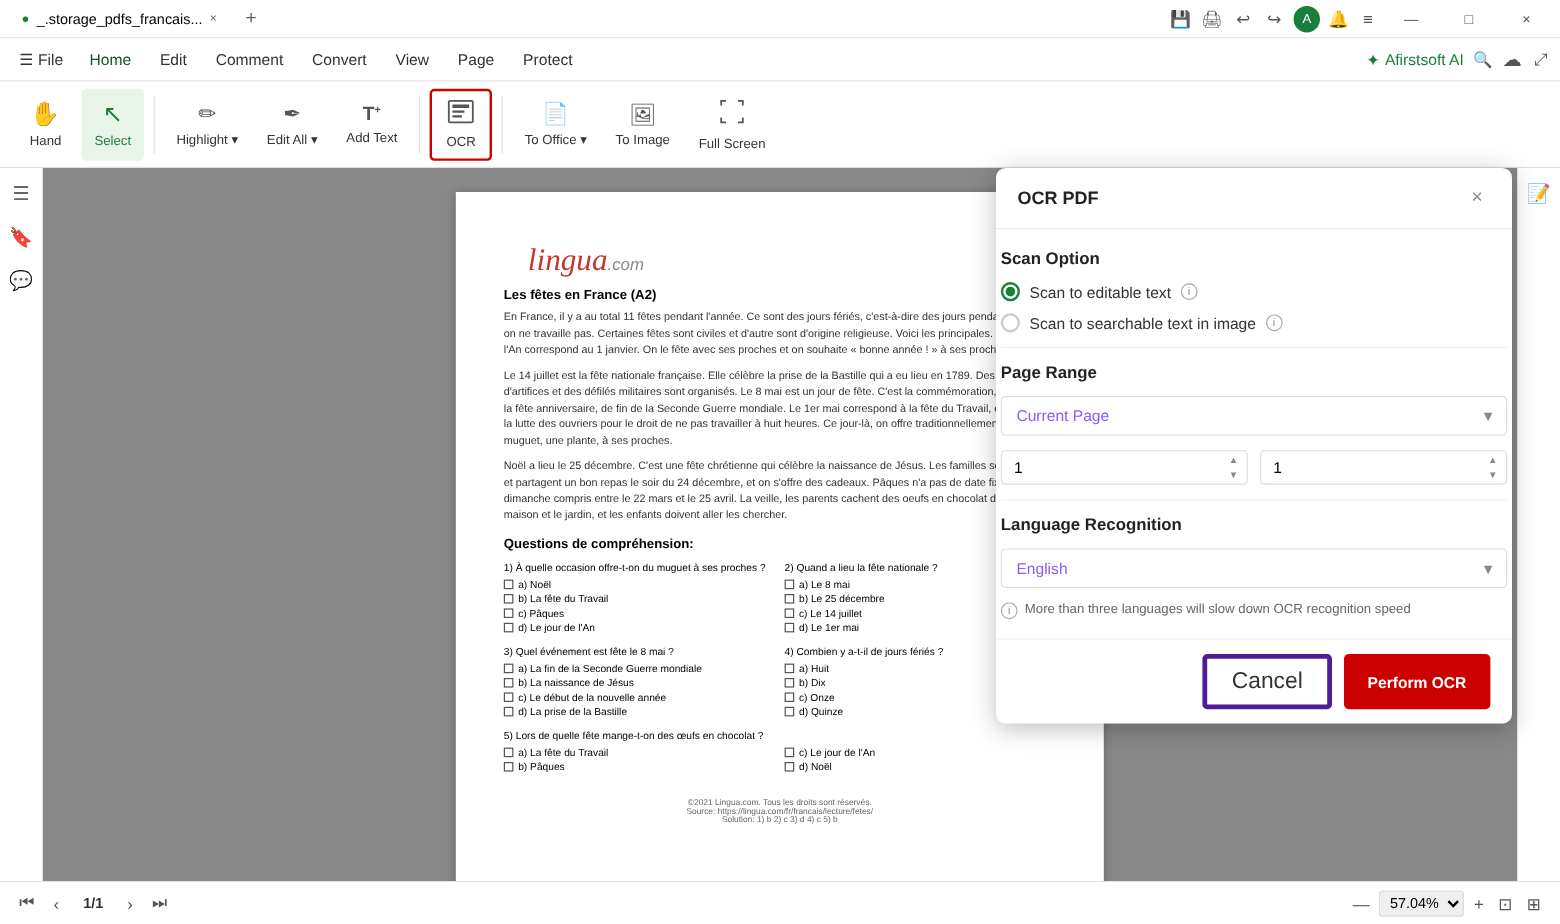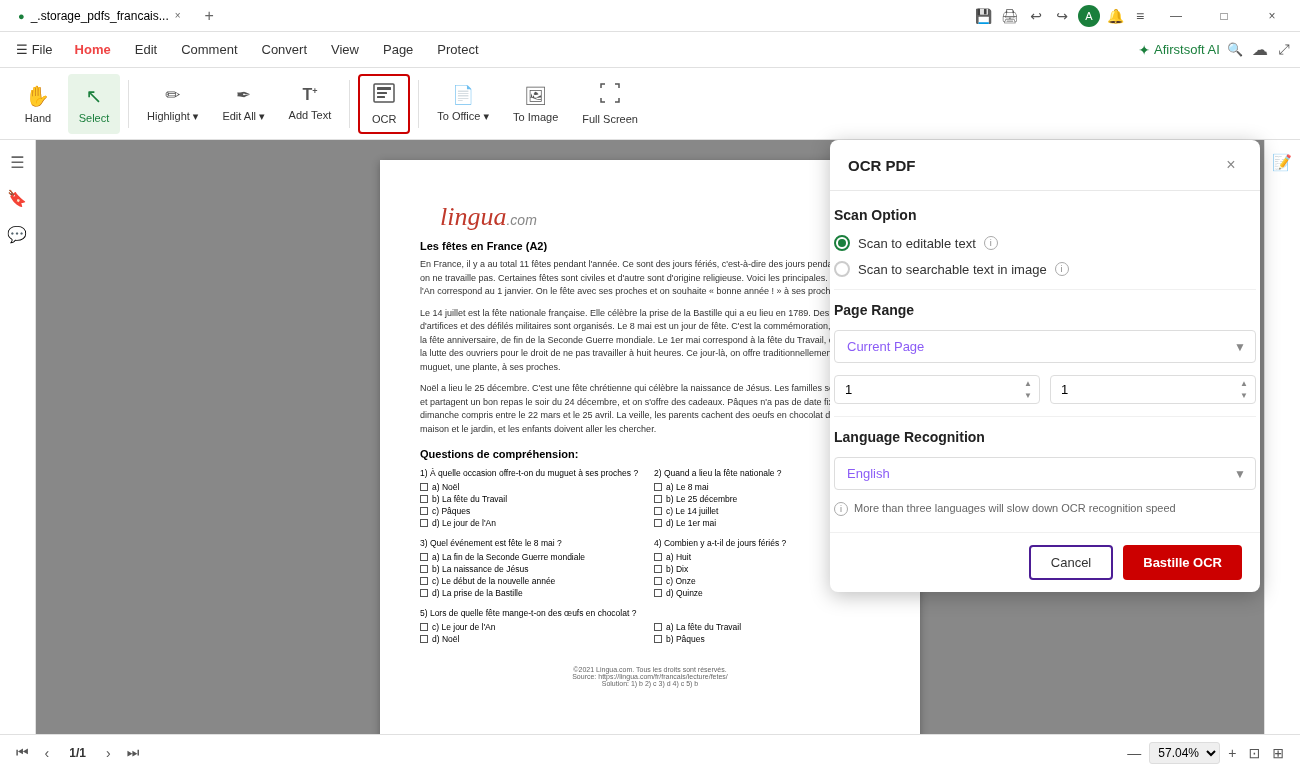--- a/index.html
+++ b/index.html
@@ -22,21 +22,21 @@
     .title-bar-icon { width: 16px; height: 16px; display: flex; align-items: center; justify-content: center; cursor: pointer; color: #555; font-size: 14px; }
     .win-btn { width: 40px; height: 32px; display: flex; align-items: center; justify-content: center; cursor: pointer; color: #555; font-size: 12px; }
 
     
     .menu-bar {
       display: flex; align-items: center; height: 36px; background: #fff;
       border-bottom: 1px solid #e0e0e0; padding: 0 8px; gap: 4px;
     }
     .menu-hamburger { display: flex; align-items: center; gap: 4px; padding: 4px 8px; cursor: pointer; color: #333; font-size: 13px; }
     .menu-item-text { padding: 4px 10px; cursor: pointer; color: #333; font-size: 13px; border-radius: 3px; }
-    .menu-item-text.active { color: #ef4444; font-weight: 700; }
+    .menu-item-text.active { color: #14532d; font-weight: 400; }
     .menu-right { margin-left: auto; display: flex; align-items: center; gap: 8px; }
     .afirstsoft-btn { display: flex; align-items: center; gap: 4px; color: #1a7f3c; font-size: 13px; cursor: pointer; }
     .search-icon-btn { cursor: pointer; color: #555; }
     .cloud-btn { cursor: pointer; color: #555; font-size: 16px; }
     .avatar-circle { width: 22px; height: 22px; border-radius: 50%; background: #1a7f3c; display: flex; align-items: center; justify-content: center; color: #fff; font-size: 11px; }
 
     
     .toolbar {
       display: flex; align-items: center; height: 72px; background: #fff;
       border-bottom: 1px solid #e0e0e0; padding: 0 12px; gap: 4px;
@@ -154,22 +154,22 @@
       font-size: 13px;
     }
     .page-input-spinners {
       position: absolute; right: 2px; top: 50%; transform: translateY(-50%);
       display: flex; flex-direction: column; gap: 0;
     }
     .spinner-btn { width: 20px; height: 12px; display: flex; align-items: center; justify-content: center; cursor: pointer; color: #888; font-size: 8px; border: none; background: transparent; }
     .warning-text { font-size: 11px; color: #666; display: flex; align-items: flex-start; gap: 6px; margin-top: 4px; }
     .dialog-footer { display: flex; justify-content: flex-end; gap: 10px; padding: 12px 18px; border-top: 1px solid #f0f0f0; }
     .btn-cancel {
-      padding: 8px 20px; border: 2px solid #4c1d95; background: #fff; border-radius: 4px;
-      cursor: pointer; font-size: 13px; color: #333;
+      padding: 8px 20px; border: 4px solid #4c1d95; background: #fff; border-radius: 4px;
+      cursor: pointer; font-size: 19px; color: #333;
     }
     .btn-perform {
       padding: 8px 20px; border: none; background: #c00; border-radius: 4px;
       cursor: pointer; font-size: 13px; color: #fff; font-weight: 600;
     }
 
     
     .word-icon-overlay {
       position: absolute; top: 8px; right: 48px; z-index: 10;
       width: 32px; height: 32px; display: flex; align-items: center; justify-content: center;
@@ -343,26 +343,26 @@
             <div class="question-title">4) Combien y a-t-il de jours fériés ?</div>
             <div class="question-item"><span class="checkbox-sq"></span>a) Huit</div>
             <div class="question-item"><span class="checkbox-sq"></span>b) Dix</div>
             <div class="question-item"><span class="checkbox-sq"></span>c) Onze</div>
             <div class="question-item"><span class="checkbox-sq"></span>d) Quinze</div>
           </div>
           <div class="question-block" style="grid-column: 1 / -1;">
             <div class="question-title">5) Lors de quelle fête mange-t-on des œufs en chocolat ?</div>
             <div style="display:grid;grid-template-columns:1fr 1fr;gap:8px;">
               <div>
+                <div class="question-item"><span class="checkbox-sq"></span>a) La fête du Travail</div>
+                <div class="question-item"><span class="checkbox-sq"></span>b) Pâques</div>
+              </div>
+              <div>
                 <div class="question-item"><span class="checkbox-sq"></span>c) Le jour de l'An</div>
                 <div class="question-item"><span class="checkbox-sq"></span>d) Noël</div>
-              </div>
-              <div>
-                <div class="question-item"><span class="checkbox-sq"></span>a) La fête du Travail</div>
-                <div class="question-item"><span class="checkbox-sq"></span>b) Pâques</div>
               </div>
             </div>
           </div>
         </div>
       </div>
       <div class="pdf-footer">
         ©2021 Lingua.com. Tous les droits sont réservés.<br>
         Source: https://lingua.com/fr/francais/lecture/fetes/<br>
         Solution: 1) b 2) c 3) d 4) c 5) b
       </div>
@@ -456,16 +456,16 @@
         </select>
         <span class="dropdown-arrow">▼</span>
       </div>
       <div class="warning-text">
         <span class="info-icon">i</span>
         <span>More than three languages will slow down OCR recognition speed</span>
       </div>
     </div>
     <div class="dialog-footer">
       <button class="btn-cancel">Cancel</button>
-      <button class="btn-perform">Bastille OCR</button>
+      <button class="btn-perform">Perform OCR</button>
     </div>
   </div>
 </div>
 
 </body></html>

